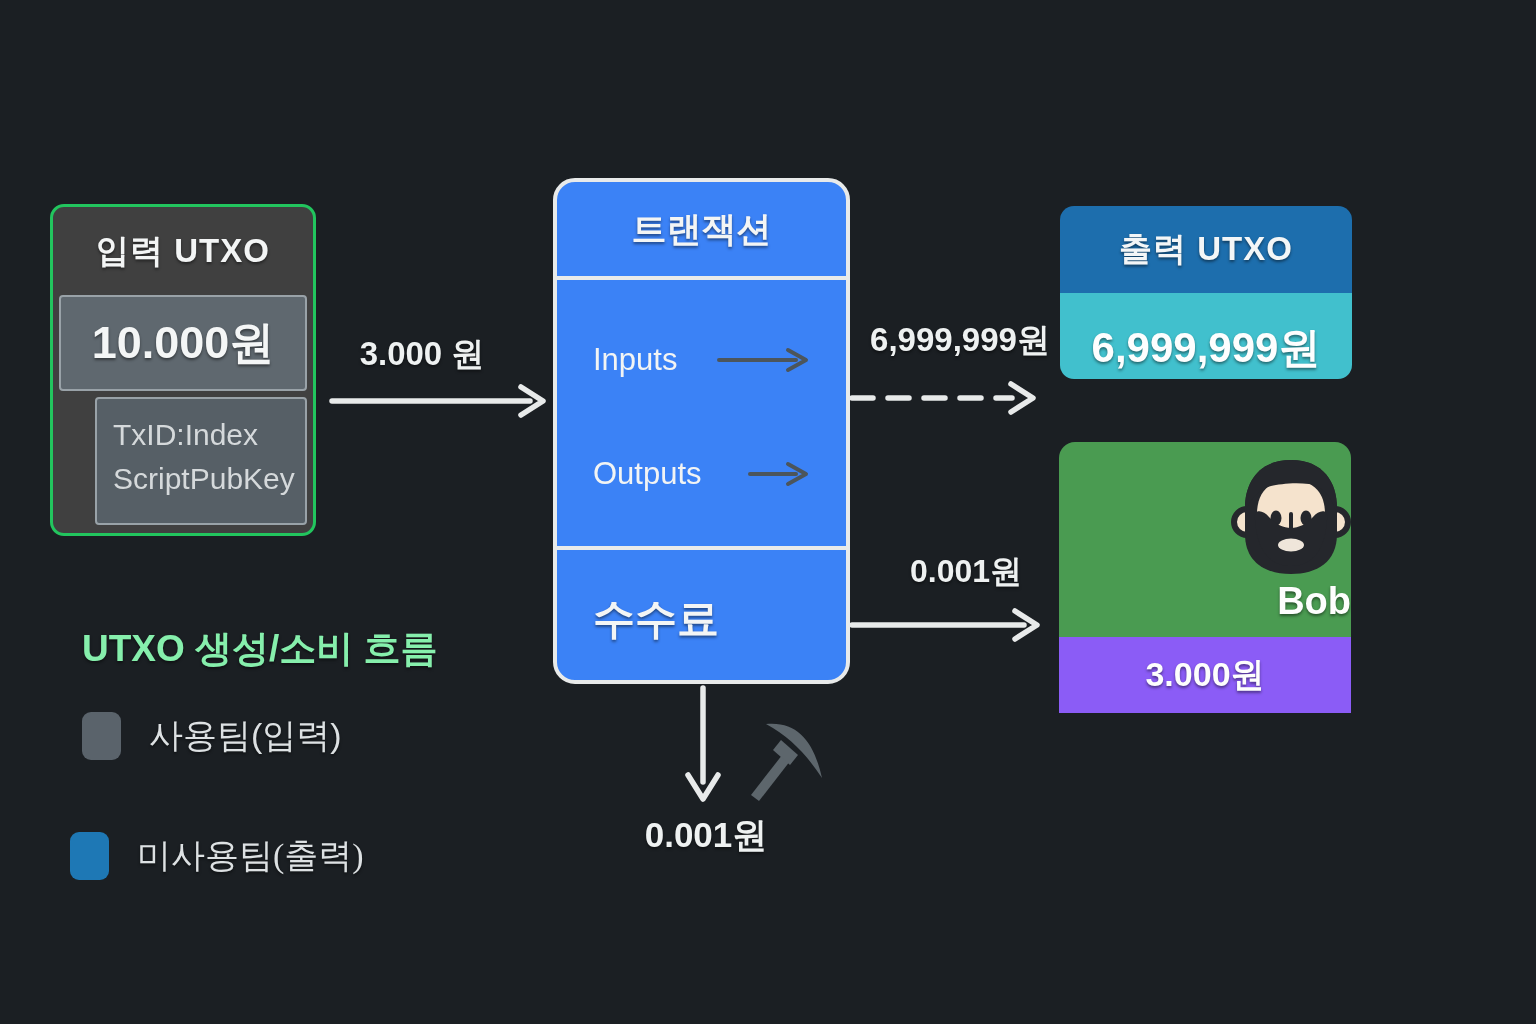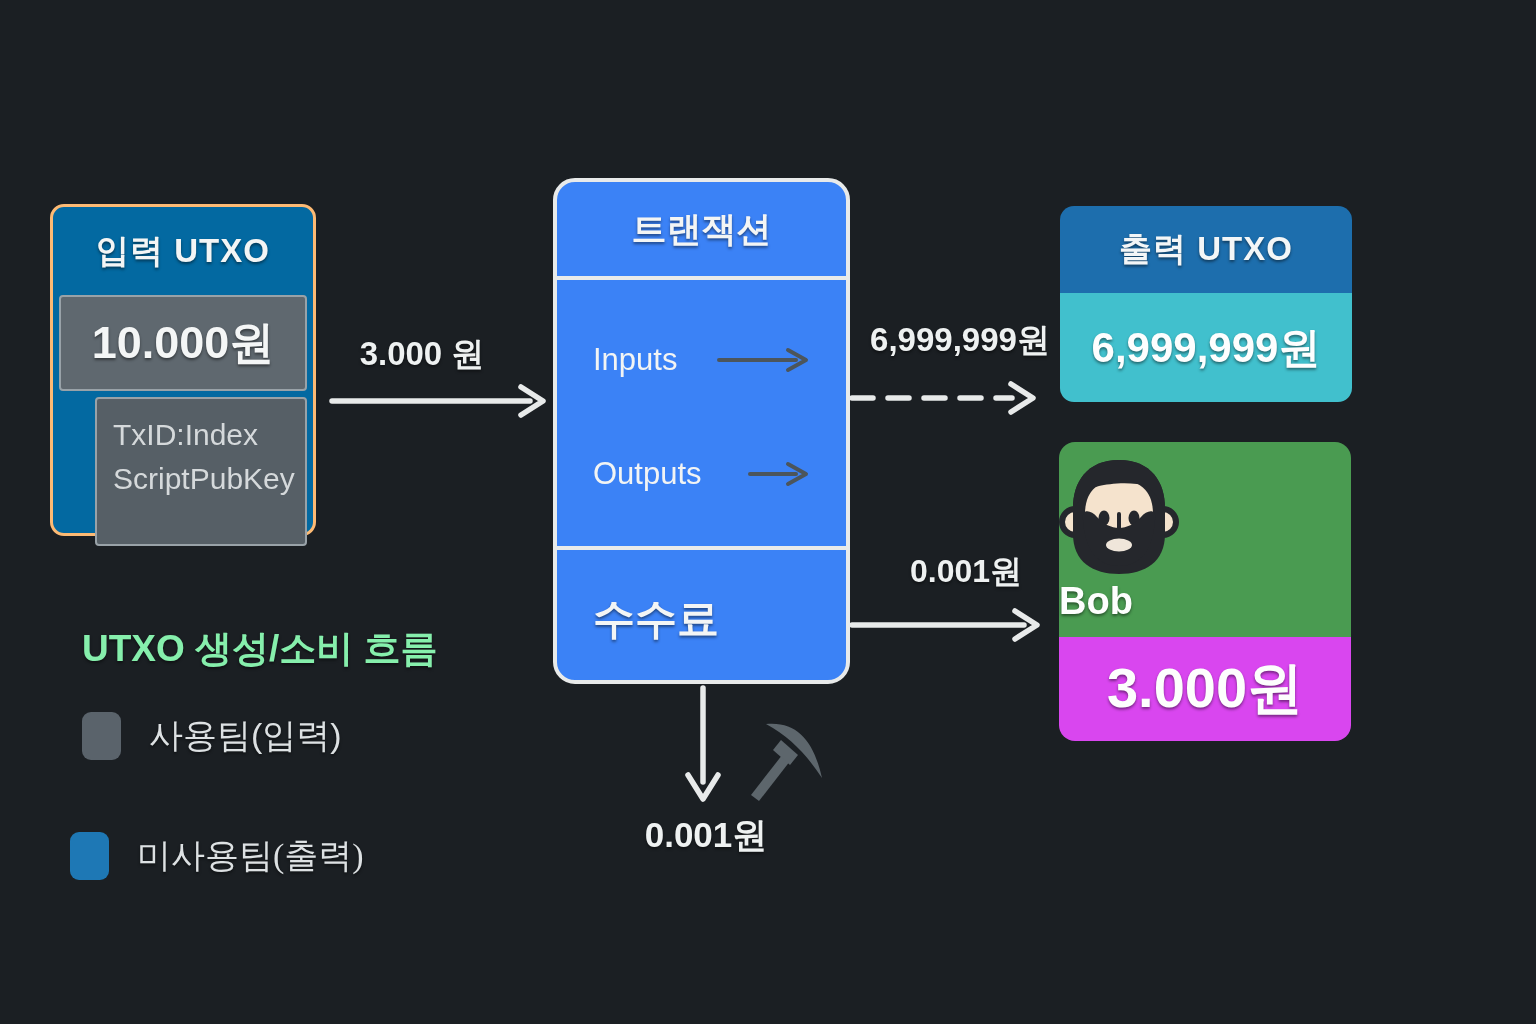--- a/index.html
+++ b/index.html
@@ -7,35 +7,35 @@
   body { font-family:"Liberation Sans", sans-serif; }
   .stage{
     position:relative; width:1536px; height:1024px; margin:0 auto;
     background:#1b1f23; overflow:hidden; color:#eef1f1;
   }
   .txt-shadow{ text-shadow:0 2px 3px rgba(0,0,0,.45); }
 
   
   .input-box{
     position:absolute; left:50px; top:204px; width:266px; height:332px;
-    background:#0369a1; border:3px solid #fdba74; border-radius:14px;
+    background:#404040; border:3px solid #22c55e; border-radius:14px;
   }
   .input-header{
     height:88px; display:flex; align-items:center; justify-content:center;
     font-size:33px; font-weight:bold; color:#f3f5f5; letter-spacing:1px;
   }
   .input-panel{
     margin:0 6px; border:2px solid #99a2a8; border-radius:4px;
   }
   .input-amount{
     height:96px; background:#5f686f; display:flex; align-items:center; justify-content:center;
     font-size:45px; font-weight:bold; color:#f4f6f6;
   }
   .input-details{
-    margin-top:6px; height:149px; background:#565f66;
+    margin-top:6px; height:128px; background:#565f66;
     padding:14px 16px; font-size:30px; line-height:1.45; color:#d5d9db;margin-left:42px;
   }
 
   
   .tx-box{
     position:absolute; left:553px; top:178px; width:297px; height:506px;
     background:#3b82f6; border:4px solid #e8eaea; border-radius:22px;
   }
   .tx-header{
     height:98px; display:flex; align-items:center; justify-content:center;
@@ -52,45 +52,45 @@
   .tx-divider{
     position:absolute; left:0; right:0; top:364px; height:4px; background:#e8eaea;
   }
   .tx-fee{
     position:absolute; left:36px; top:415px; height:44px; display:flex; align-items:center;
     font-size:42px; font-weight:bold; color:#f3f5f5;
   }
 
   
   .out-box{
-    position:absolute; left:1060px; top:206px; width:292px; height:196px;
+    position:absolute; left:1060px; top:206px; width:292px; height:173px;
     border-radius:14px; overflow:hidden;
   }
   .out-header{
     height:87px; background:#1d6ead; display:flex; align-items:center; justify-content:center;
     font-size:33px; font-weight:bold; color:#f3f6f7; letter-spacing:1px;
   }
   .out-value{
     height:109px; background:#41c0cd; display:flex; align-items:center; justify-content:center;
     font-size:42px; font-weight:bold; color:#fdfefe;
   }
 
   
   .bob-box{
     position:absolute; left:1059px; top:442px; width:292px; height:299px;
     border-radius:16px; overflow:hidden;
   }
   .bob-top{
-    height:195px; background:#4a9b51; display:flex; flex-direction:column; align-items:flex-start;
+    height:195px; background:#4a9b51; display:flex; flex-direction:column; align-items:flex-end;
   }
   .bob-avatar{ margin-top:14px; }
   .bob-name{ margin-top:4px; font-size:38px; font-weight:bold; color:#fdfefd; }
   .bob-amount{
-    height:104px; background:#d946ef; display:flex; align-items:center; justify-content:center;
-    font-size:56px; font-weight:bold; color:#fdfefd;
+    height:76px; background:#8b5cf6; display:flex; align-items:center; justify-content:center;
+    font-size:34px; font-weight:bold; color:#fdfefd;
   }
 
   
   .flow-label{
     position:absolute; text-align:center; font-weight:bold; color:#eef1f1;
   }
   .lbl-input-tx   { left:322px;  top:332px; width:200px; font-size:33px; }
   .lbl-tx-output  { left:860px;  top:318px; width:200px; font-size:33px; }
   .lbl-tx-bob     { left:866px;  top:550px; width:200px; font-size:32px; }
   .lbl-fee-down   { left:606px;  top:812px; width:200px; font-size:35px; }

